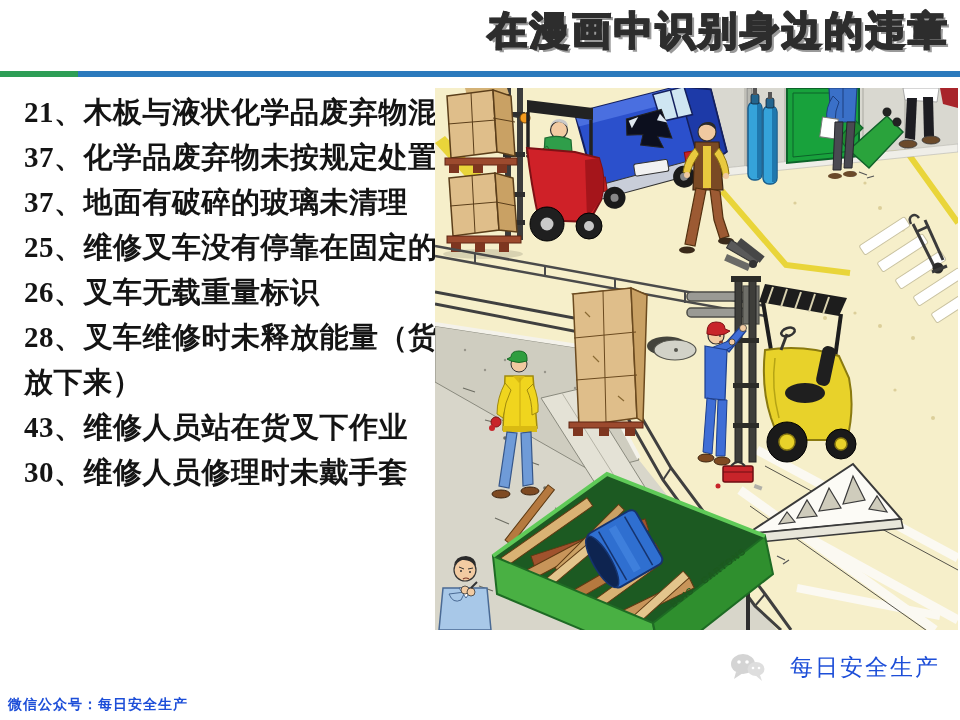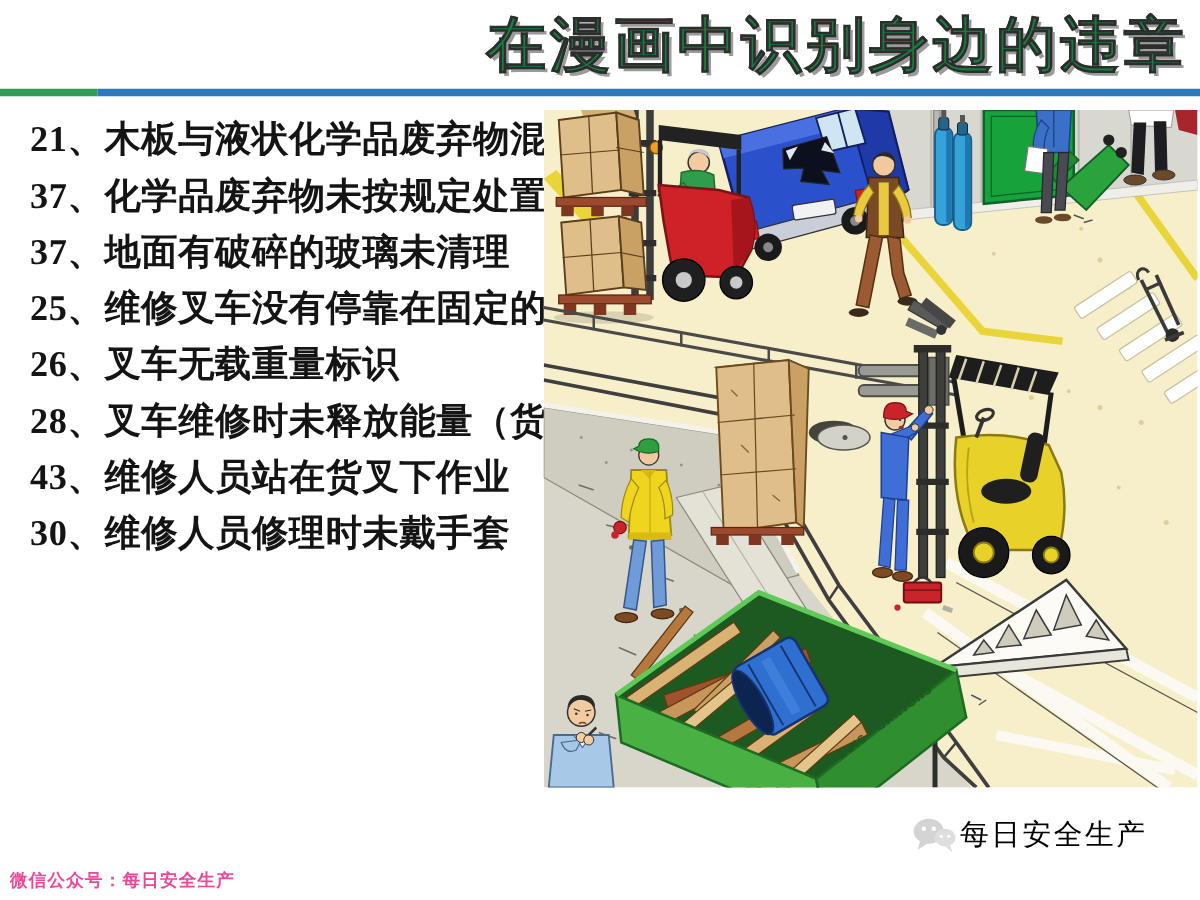--- a/index.html
+++ b/index.html
@@ -1,59 +1,60 @@
 <!DOCTYPE html>
 <html><head>
 <meta charset="utf-8">
 <style>
   html,body{margin:0;padding:0;}
   body{width:960px;height:720px;position:relative;background:#ffffff;overflow:hidden;
        font-family:"Liberation Serif", serif;}
   .slide{position:absolute;inset:0;}
 
   .title{position:absolute;top:4px;right:10px;white-space:nowrap;
-         font-size:48px;font-weight:normal;letter-spacing:3px;color:#15803d;
+         font-size:39px;font-weight:bold;letter-spacing:3px;color:#a16207;
          -webkit-text-stroke:2px #2d2d2d;
          text-shadow:3px 3px 0 #9a9a9a, -1px -1px 0 #333, 1px -1px 0 #333, -1px 1px 0 #333, 1px 1px 0 #333;}
 
   .divider{position:absolute;top:71px;left:0;width:960px;height:6px;display:flex;}
   .divider .green{width:78px;height:6px;background:#2e9e56;}
   .divider .blue{flex:1;height:6px;background:#2b7abd;}
 
   .violations{position:absolute;left:24px;top:90px;width:415px;color:#141414;}
   .v-line{height:45px;line-height:45px;font-size:29px;font-weight:bold;
           letter-spacing:0.5px;white-space:nowrap;}
 
   .illustration{position:absolute;left:435px;top:88px;width:523px;height:542px;}
 
   .wechat-note{position:absolute;left:8px;top:696px;font-size:14px;font-weight:bold;
-               letter-spacing:1px;color:#ec4899;}
-
-  .watermark{position:absolute;left:730px;top:652px;display:flex;align-items:center;gap:2px;
-             color:#000000;font-size:23px;letter-spacing:2px;font-family:"Liberation Sans",sans-serif;}
+               letter-spacing:1px;color:#1d4ed8;}
+
+  .watermark{position:absolute;left:730px;top:652px;display:flex;gap:24px;
+             color:#1d4ed8;font-size:23px;letter-spacing:2px;font-family:"Liberation Sans",sans-serif;}
 </style>
 </head>
 <body>
 
 <div class="slide">
 
   <div class="title">在漫画中识别身边的违章</div>
 
   <div class="divider">
     <div class="green"></div>
     <div class="blue"></div>
   </div>
 
   <div class="violations">
     <div class="v-line">21、木板与液状化学品废弃物混放</div>
     <div class="v-line">37、化学品废弃物未按规定处置</div>
     <div class="v-line">37、地面有破碎的玻璃未清理</div>
     <div class="v-line">25、维修叉车没有停靠在固定的停车</div>
     <div class="v-line">26、叉车无载重量标识</div>
     <div class="v-line">28、叉车维修时未释放能量（货叉应</div>
+    <div class="v-line">放下来）</div>
     <div class="v-line">43、维修人员站在货叉下作业</div>
     <div class="v-line">30、维修人员修理时未戴手套</div>
   </div>
 
   <div class="illustration">
   <svg width="523" height="542" viewBox="0 0 523 542" xmlns="http://www.w3.org/2000/svg">
 
     <rect width="523" height="542" fill="#f6efca"></rect>
     <g fill="#dccf9a">
       <circle cx="445" cy="120" r="2"></circle>

